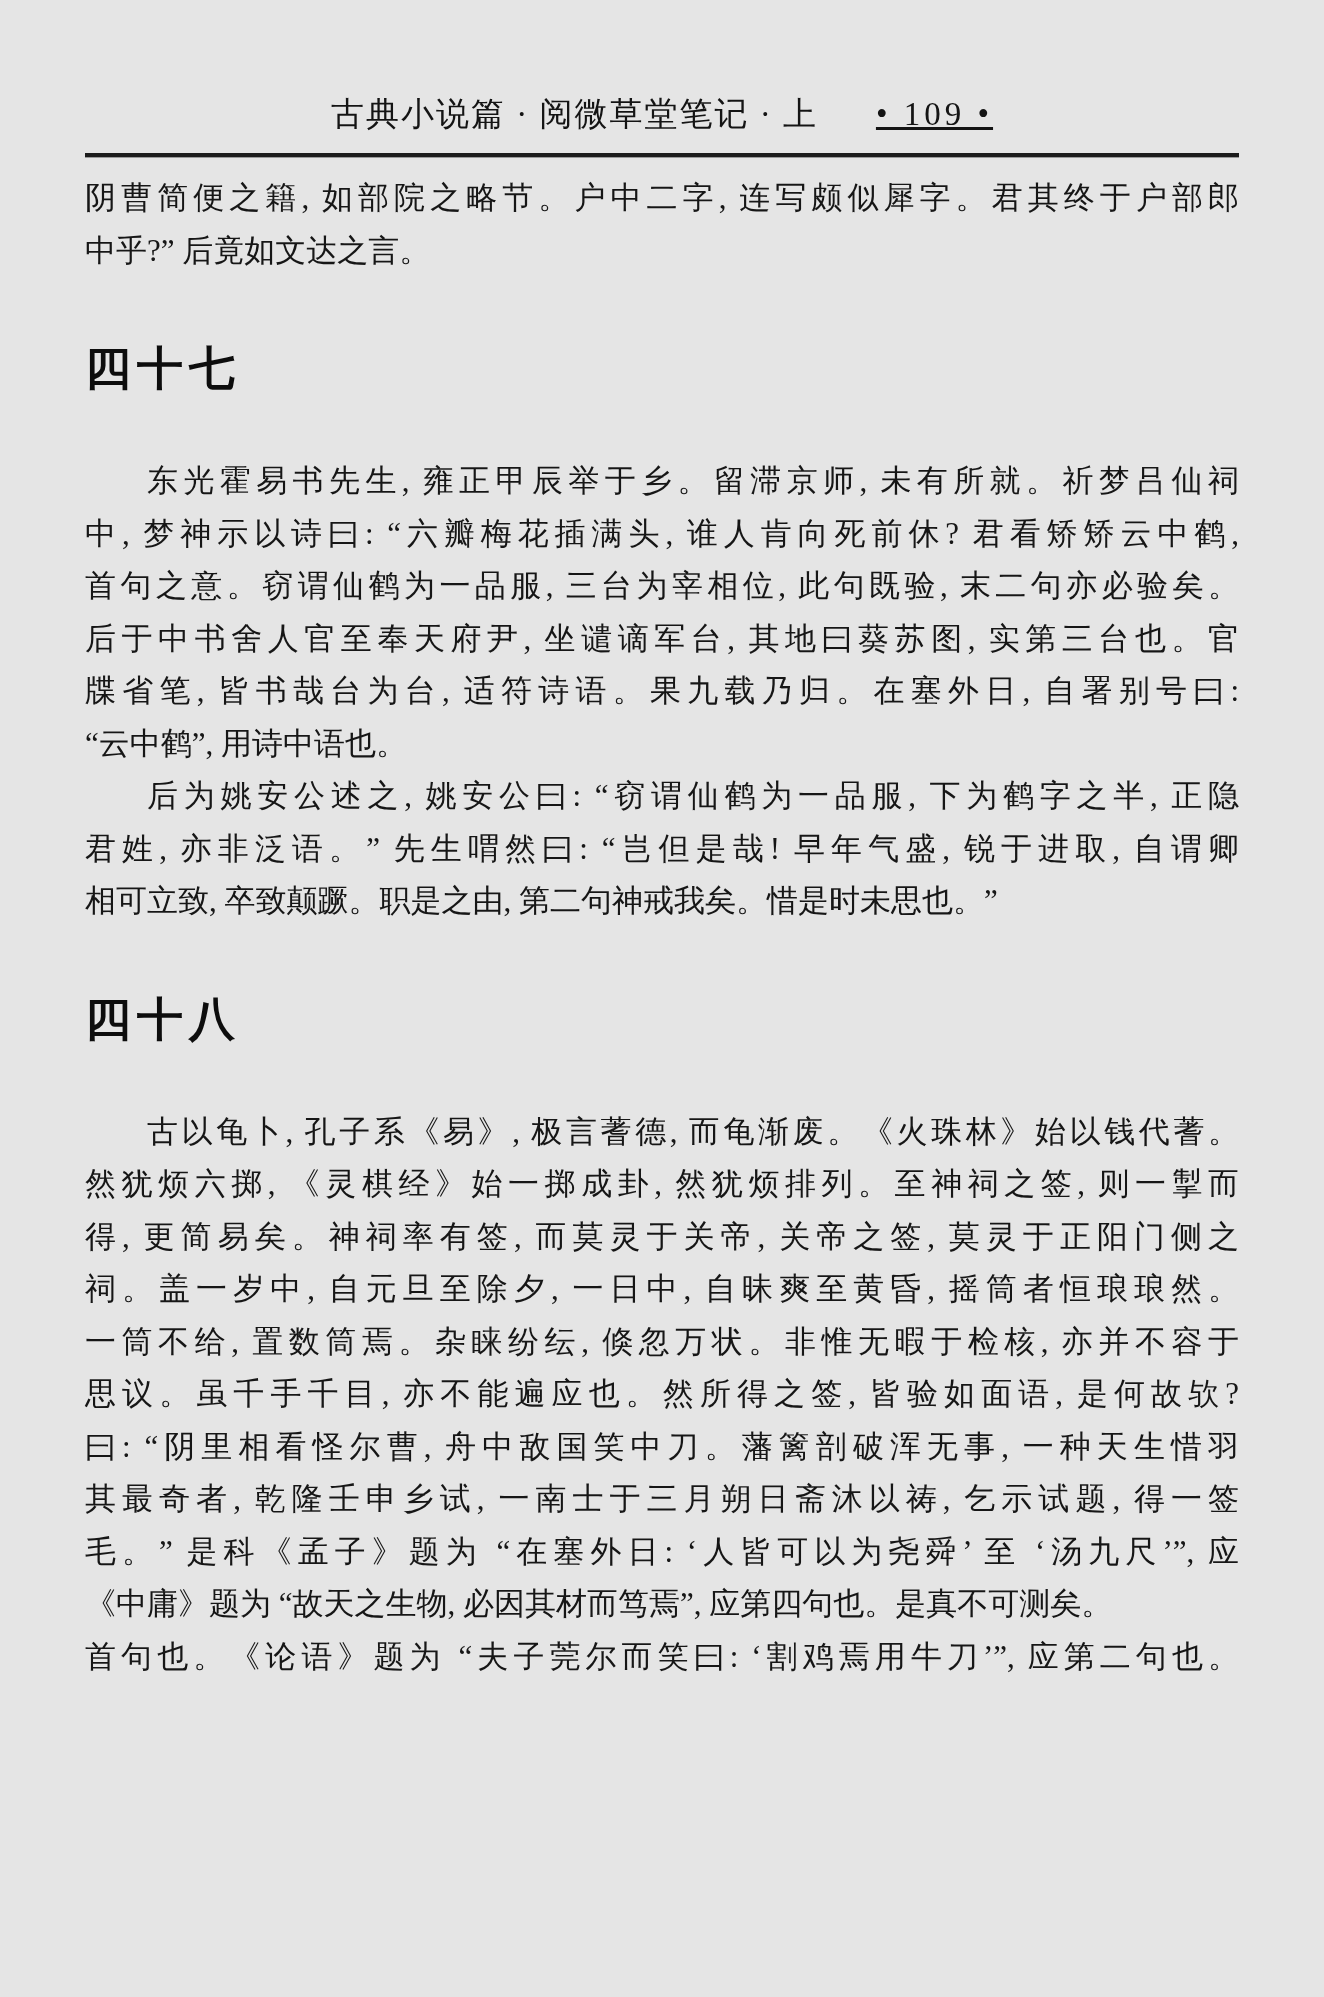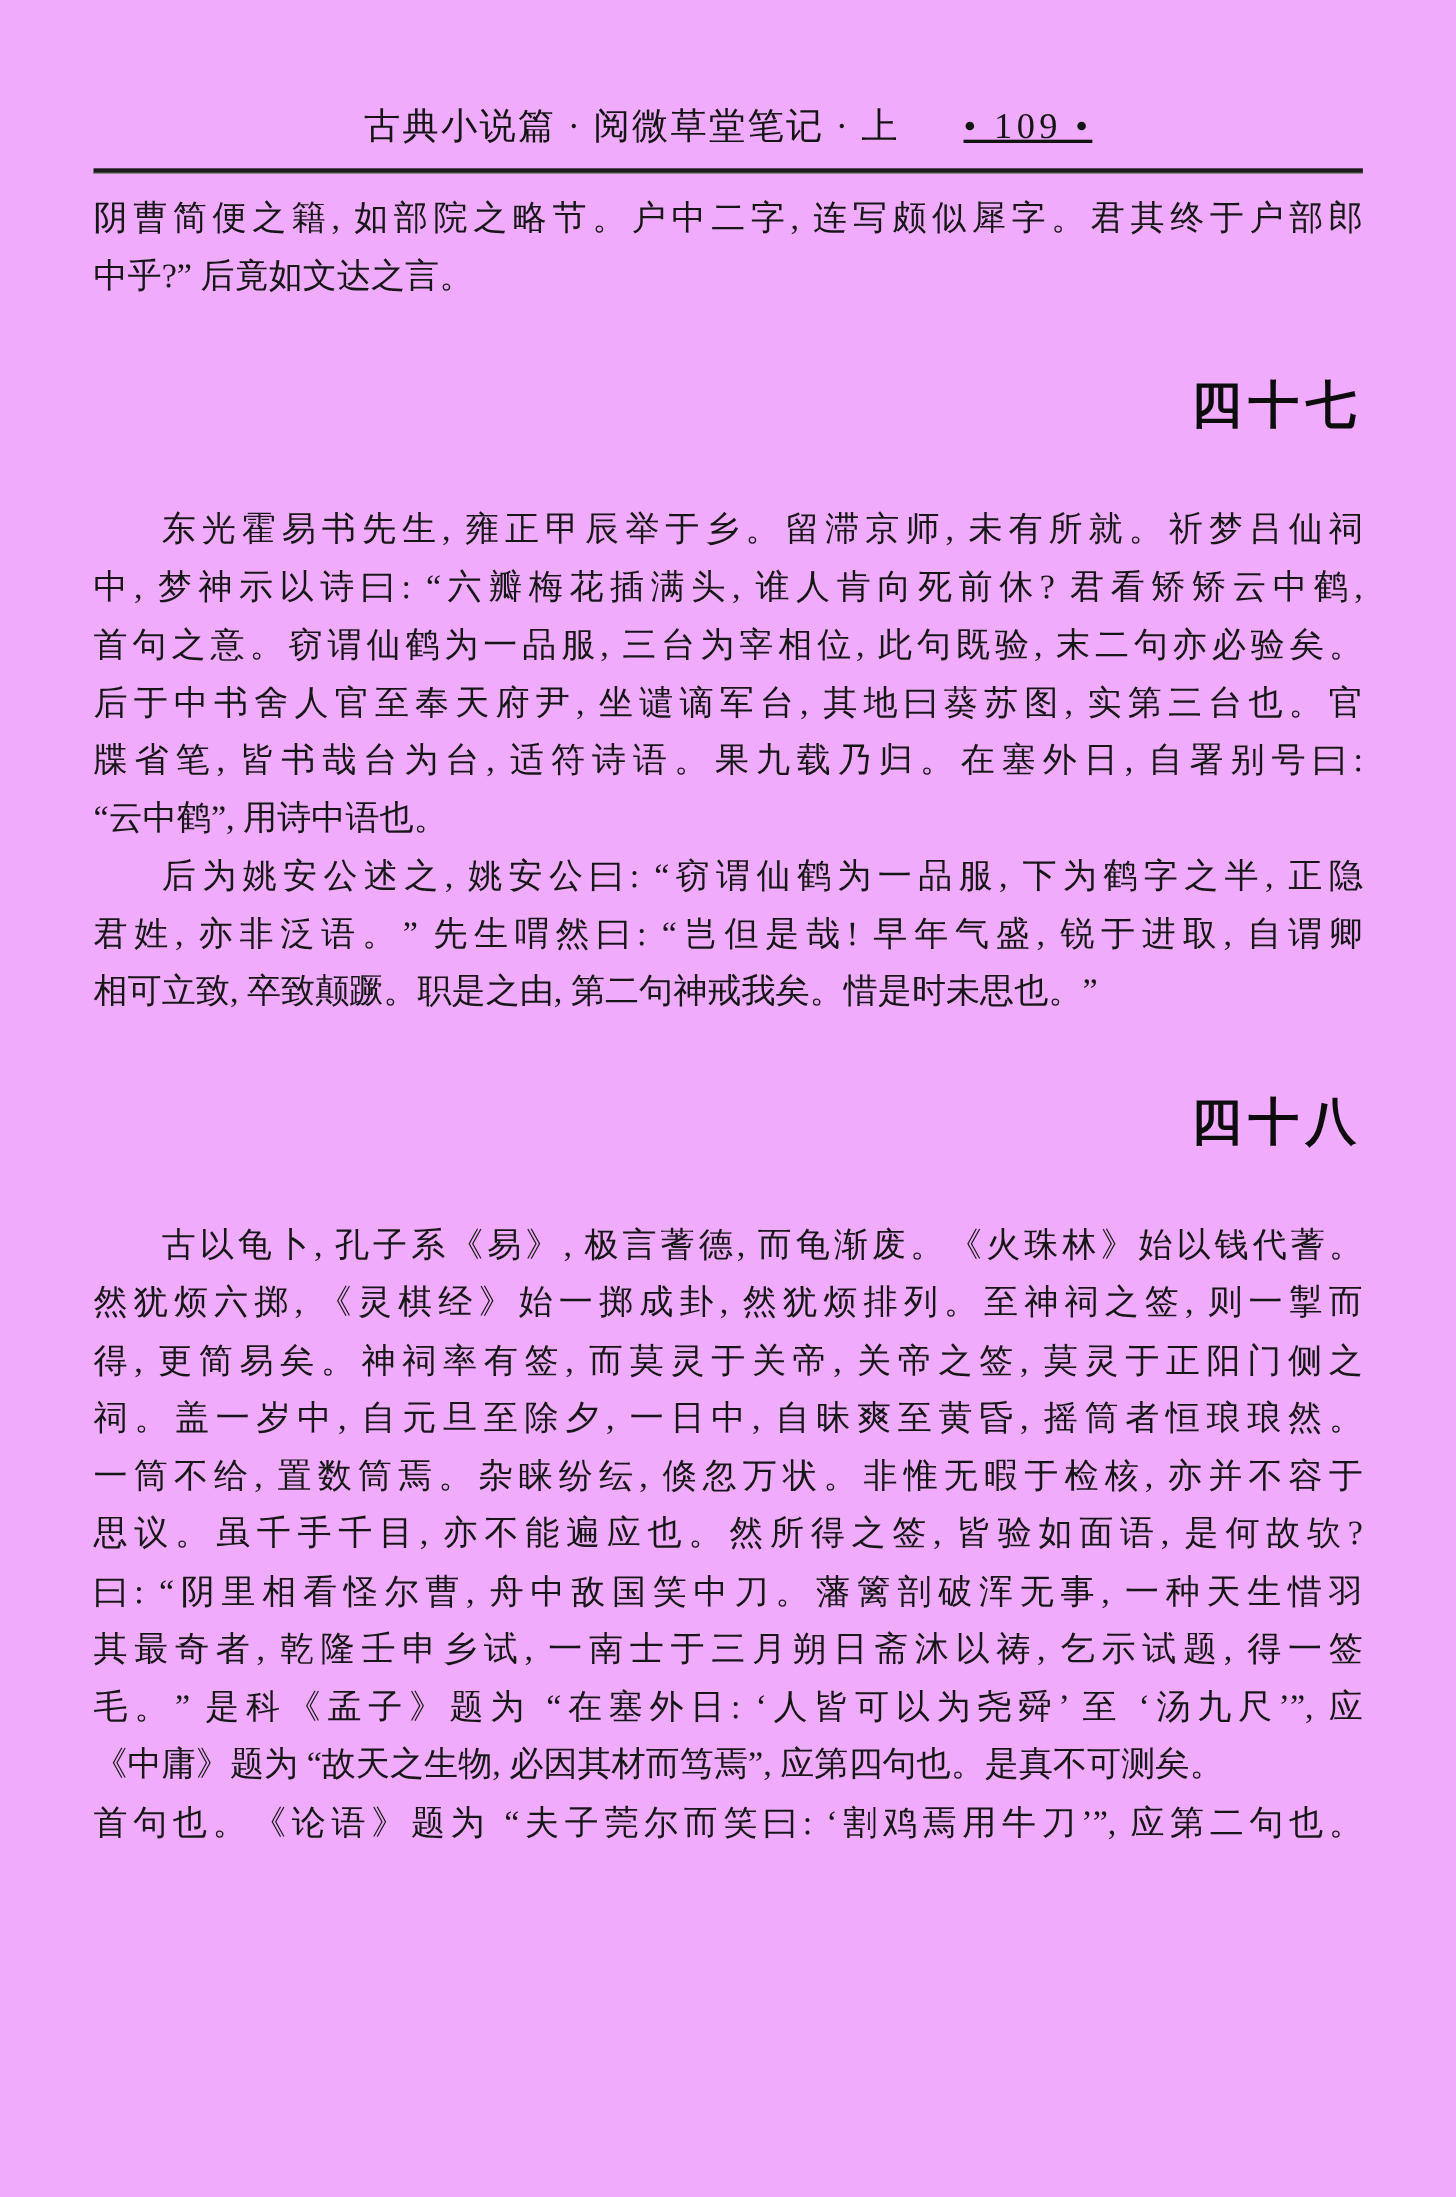--- a/index.html
+++ b/index.html
@@ -1,21 +1,21 @@
 <!DOCTYPE html>
 <html lang="zh"><head>
 <meta charset="utf-8">
 <style>
   html, body { margin: 0; padding: 0; background: #ffffff; }
   .page {
     position: relative;
     width: 1324px;
     height: 1997px;
     margin: 0 auto;
-    background: #f0abfc;
+    background: #e5e5e5;
     color: #111;
     font-family: "Liberation Serif", "DejaVu Serif", serif;
     box-sizing: border-box;
     padding: 92px 85px 0 85px;
     overflow: hidden;
   }
   .running-head {
     display: flex;
     justify-content: center;
     align-items: baseline;
@@ -44,21 +44,21 @@
     text-align: justify;
     text-align-last: justify;
     word-break: break-all;
   }
   .line.last {
     text-align-last: left;
   }
   .section-heading {
     font-size: 46px;
     font-weight: 700;
-    text-align: right;
+    text-align: left;
     letter-spacing: 6px;
     color: #0d0d0d;
     margin: 62px 0 56px 0;
     line-height: 60px;
   }
 </style>
 </head>
 <body>
 
 <div class="page">

